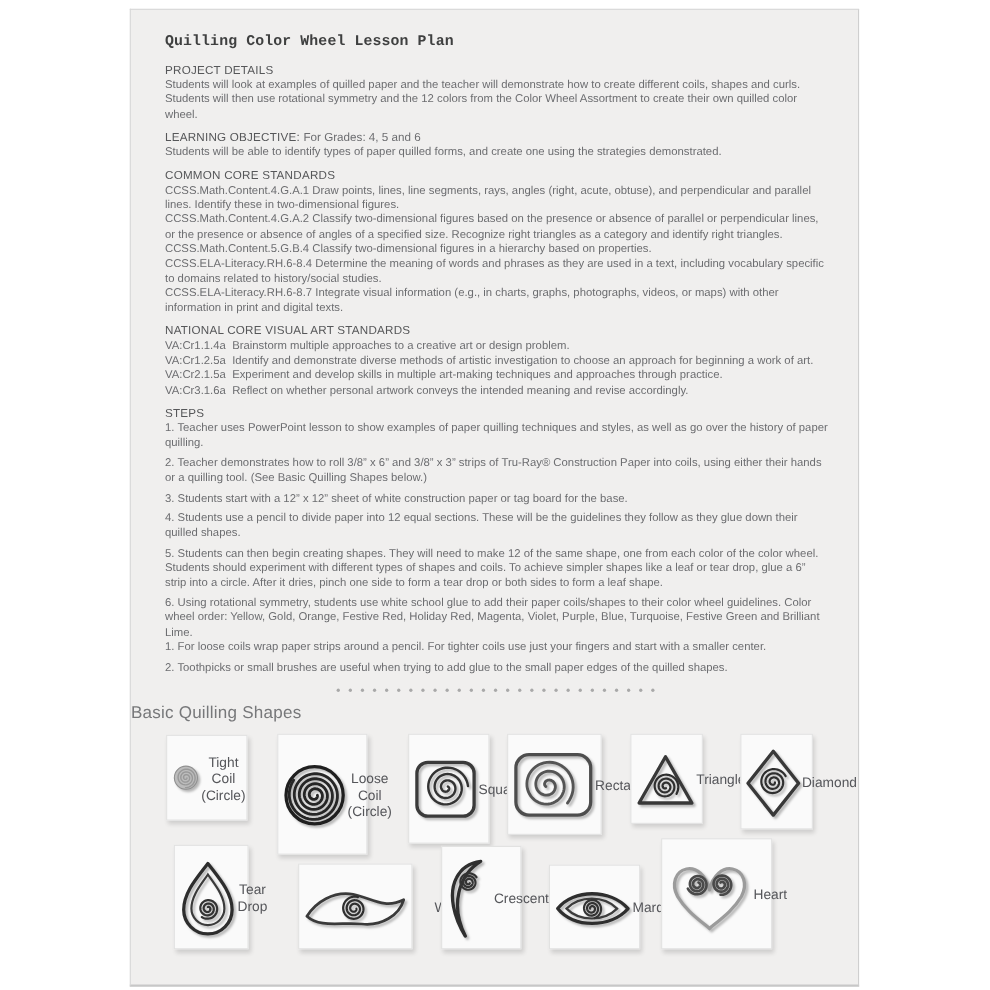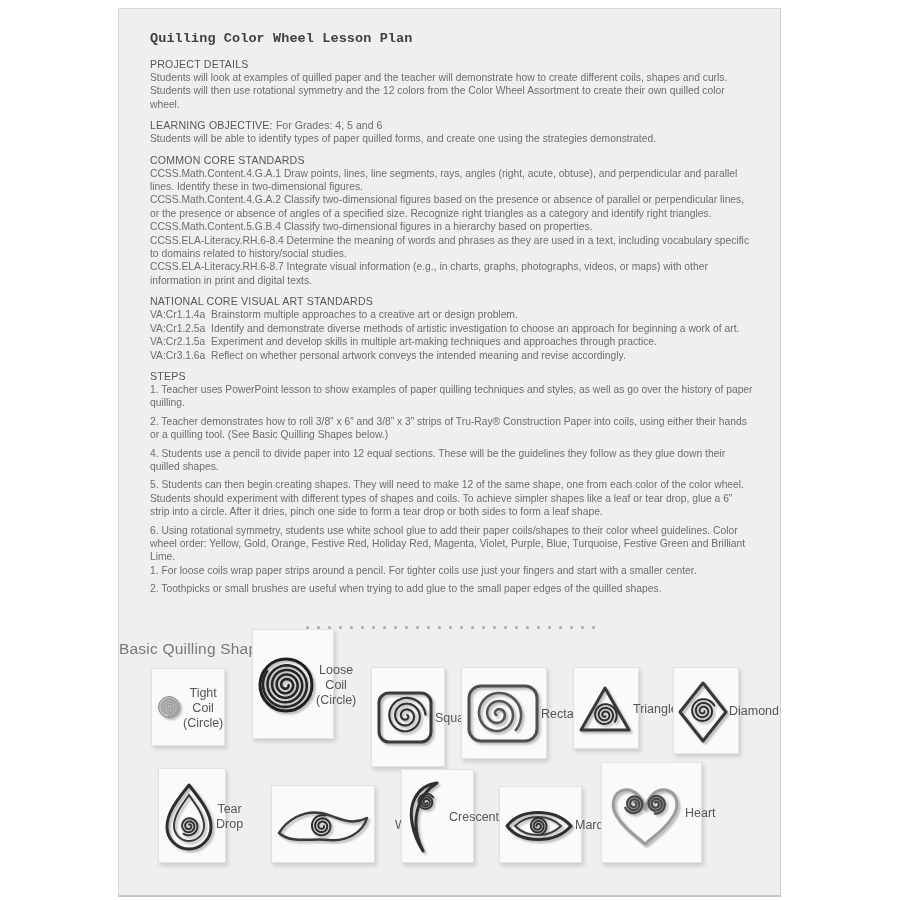--- a/index.html
+++ b/index.html
@@ -47,21 +47,21 @@
     box-shadow:2px 3px 4px rgba(0,0,0,.14);
     display:flex;align-items:center;justify-content:space-between;
     padding:9px 3px 7px 3px;
   }
   .card .lbl{
     white-space:pre-line;text-align:center;font-size:12.5px;line-height:15px;color:#55565a;
   }
   .card svg{filter:drop-shadow(2px 2.5px 1.2px rgba(0,0,0,.28));flex:0 0 auto;}
   
   .c-tight    {left:32px; top:659px; width:74px; height:78px;}
-  .c-loose    {left:133px;top:620px; width:82px; height:110px;}
+  .c-loose    {left:133px;top:658px; width:82px; height:110px;}
   .c-square   {left:252px;top:658px; width:74px; height:100px;}
   .c-rect     {left:342px;top:658px; width:86px; height:92px;}
   .c-tri      {left:454px;top:658px; width:66px; height:82px;}
   .c-dia      {left:554px;top:658px; width:66px; height:87px;}
   
   .c-tear     {left:39px; top:759px; width:68px; height:95px;}
   .c-wave     {left:152px;top:776px; width:104px;height:78px;gap:24px;}
   .c-cres     {left:282px;top:760px; width:73px; height:94px;}
   .c-marq     {left:380px;top:777px; width:83px; height:77px;}
   .c-heart    {left:482px;top:753px; width:101px;height:101px;}
@@ -99,20 +99,21 @@
       <p>VA:Cr1.1.4a  Brainstorm multiple approaches to a creative art or design problem.</p>
       <p>VA:Cr1.2.5a  Identify and demonstrate diverse methods of artistic investigation to choose an approach for beginning a work of art.</p>
       <p>VA:Cr2.1.5a  Experiment and develop skills in multiple art-making techniques and approaches through practice.</p>
       <p>VA:Cr3.1.6a  Reflect on whether personal artwork conveys the intended meaning and revise accordingly.</p>
     </section>
 
     <section class="sec spaced">
       <h2><span>STEPS</span></h2>
       <p>1. Teacher uses PowerPoint lesson to show examples of paper quilling techniques and styles, as well as go over the history of paper quilling.</p>
       <p>2. Teacher demonstrates how to roll 3/8” x 6” and 3/8” x 3” strips of Tru-Ray® Construction Paper into coils, using either their hands or a quilling tool. (See Basic Quilling Shapes below.)</p>
+      <p>3. Students start with a 12” x 12” sheet of white construction paper or tag board for the base.</p>
       <p>4. Students use a pencil to divide paper into 12 equal sections. These will be the guidelines they follow as they glue down their quilled shapes.</p>
       <p>5. Students can then begin creating shapes. They will need to make 12 of the same shape, one from each color of the color wheel. Students should experiment with different types of shapes and coils. To achieve simpler shapes like a leaf or tear drop, glue a 6” strip into a circle. After it dries, pinch one side to form a tear drop or both sides to form a leaf shape.</p>
       <p>6. Using rotational symmetry, students use white school glue to add their paper coils/shapes to their color wheel guidelines. Color wheel order: Yellow, Gold, Orange, Festive Red, Holiday Red, Magenta, Violet, Purple, Blue, Turquoise, Festive Green and Brilliant Lime.</p>
     </section>
 
     <section class="sec spaced">
       <p>1. For loose coils wrap paper strips around a pencil. For tighter coils use just your fingers and start with a smaller center.</p>
       <p>2. Toothpicks or small brushes are useful when trying to add glue to the small paper edges of the quilled shapes.</p>
     </section>
   </div>

